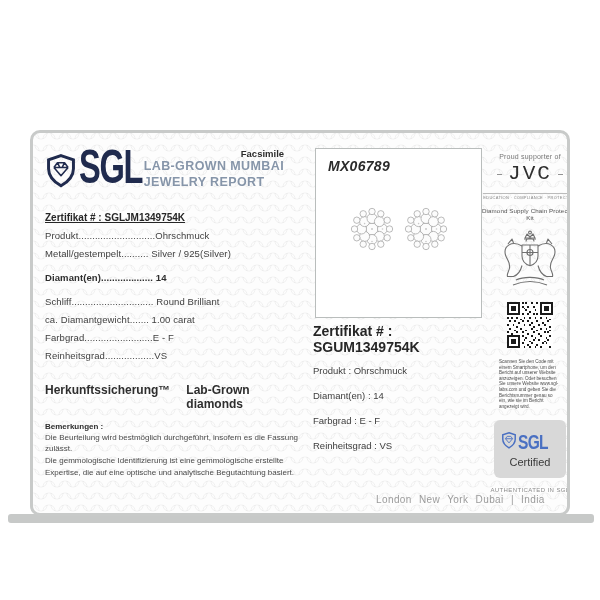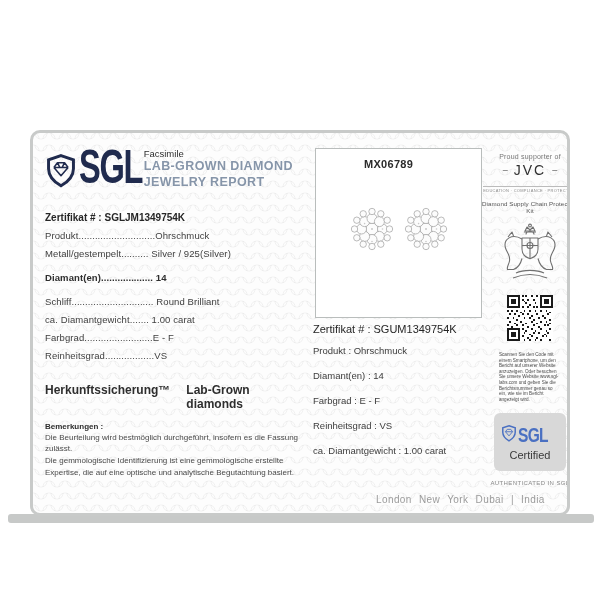--- a/index.html
+++ b/index.html
@@ -19,51 +19,51 @@
           background-size:16px 12px; background-position:0 0, 8px 6px; }
 
   
   .left-col { position:absolute; left:12px; top:12px; width:264px; color:#3e3e3e; }
   .logo-row { display:flex; align-items:flex-start; height:58px; }
   .brand-word { font-size:48px; font-weight:700; color:#202b4e; letter-spacing:-2px;
                 transform:scaleX(.68); transform-origin:left top; line-height:.92;
                 display:inline-block; margin-left:2px; }
   .shield-icon { margin-top:6px; }
   .title-block { margin-left:-28px; padding-top:3px; }
-  .facsimile { font-size:9.5px; font-weight:400; color:#2c2c2c; margin-bottom:-1px; }
+  .facsimile { font-size:9.5px; font-weight:700; color:#2c2c2c; margin-bottom:-1px;text-align:right; }
   .report-title { font-size:12.5px; font-weight:700; color:#8695a9; letter-spacing:.4px; line-height:1.3; }
 
-  .cert-no { font-size:10px; font-weight:700; color:#262626; margin-top:9px; }
+  .cert-no { font-size:10px; font-weight:700; color:#262626; margin-top:9px;text-decoration:underline; }
   .city { font-size:10px; font-weight:700; color:#262626; margin-top:2px; }
   .row { font-size:9.5px; color:#404040; margin-top:7px; letter-spacing:.1px; }
   .row.bold { font-weight:700; color:#2e2e2e; }
   .gap-md { margin-top:13px; }
   .origin-row { display:flex; gap:16px; margin-top:22px; font-size:12px; font-weight:700; color:#2e2e2e; }
   .remarks-title { font-size:8px; font-weight:700; color:#2e2e2e; margin-top:11px; }
   .remarks-text { font-size:8px; color:#4a4a4a; width:254px; line-height:1.4; margin-top:1px; }
 
   
   .photo-box { position:absolute; left:282px; top:15px; width:167px; height:170px;
                background:#ffffff; border:1px solid #b9bdbc; }
-  .photo-ref { position:absolute; left:12px; top:9px; font-size:11px; font-weight:700;
-               color:#2b2b2b; letter-spacing:.3px;margin-left:36px; }
+  .photo-ref { position:absolute; left:12px; top:9px; font-size:14px; font-weight:700;
+               font-style:italic; color:#2b2b2b; letter-spacing:.3px; }
   .earrings { position:absolute; left:50%; top:57px; transform:translateX(-50%); }
 
   
   .summary { position:absolute; left:280px; top:190px; width:175px; }
-  .summary-no { font-size:11px; font-weight:400; color:#262626; }
+  .summary-no { font-size:14px; font-weight:700; color:#262626; }
   .s-row { font-size:9.5px; color:#3d3d3d; margin-top:14px; }
   .s-row.first { margin-top:10px; }
 
   
   .right-col { position:absolute; left:448px; top:20px; width:98px; text-align:center; }
   .supporter { font-size:7px; color:#777; letter-spacing:.2px; }
   .jvc-row { display:flex; align-items:center; justify-content:center; gap:6px; margin-top:2px; }
   .jvc-dash { font-size:9px; color:#555; }
-  .jvc-word { font-family:Liberation Sans, sans-serif; font-size:14px; color:#2f2f2f; letter-spacing:2px; }
+  .jvc-word { font-family:Liberation Mono, monospace; font-size:21px; color:#2f2f2f; letter-spacing:2px; }
   .jvc-tagline { font-size:4px; color:#8a8a8a; letter-spacing:.3px; margin-top:1px;
                  border-top:.5px solid #bbb; display:inline-block; padding-top:1px; }
   .kit { font-size:6.2px; color:#555; margin-top:4px; letter-spacing:.1px; }
   .crest { margin-top:8px; }
   .qr { margin-top:7px; }
   .qr-note { width:62px; margin:7px auto 0; text-align:left; font-size:4.6px;
              line-height:1.22; color:#4a4a4a; }
   .badge { width:72px; height:58px; margin:11px auto 0; background:#d8d8d8;
            border-radius:6px; display:flex; flex-direction:column; align-items:center;
            justify-content:center; }
@@ -89,21 +89,21 @@
       <div class="logo-row">
         <span class="shield-icon">
           <svg width="32" height="40" viewBox="0 0 54 60">
             <path d="M27 4 L48 11 V26 C48 39 39 48 27 55 C15 48 6 39 6 26 V11 Z" fill="none" stroke="#202b4e" stroke-width="5"></path>
             <path d="M15 24 H39 M15 24 L21 16 H33 L39 24 M21 16 L25 24 M33 16 L29 24 M15 24 L27 38 L39 24" fill="none" stroke="#202b4e" stroke-width="2.6" stroke-linejoin="round"></path>
           </svg>
         </span>
         <span class="brand-word">SGL</span>
         <div class="title-block">
           <div class="facsimile">Facsimile</div>
-          <div class="report-title">LAB-GROWN DIAMOND</div>
+          <div class="report-title">LAB-GROWN MUMBAI</div>
           <div class="report-title">JEWELRY REPORT</div>
         </div>
       </div>
 
       <div class="cert-no">Zertifikat # : SGLJM1349754K</div>
 
       <div class="row">Produkt............................Ohrschmuck</div>
       <div class="row">Metall/gestempelt.......... Silver / 925(Silver)</div>
 
       <div class="row bold gap-md">Diamant(en)................... 14</div>
@@ -186,21 +186,20 @@
         </g>
       </svg>
     </div>
 
     <div class="summary">
       <div class="summary-no">Zertifikat # : SGUM1349754K</div>
       <div class="s-row first">Produkt : Ohrschmuck</div>
       <div class="s-row">Diamant(en) : 14</div>
       <div class="s-row">Farbgrad : E - F</div>
       <div class="s-row">Reinheitsgrad : VS</div>
-      <div class="s-row">ca. Diamantgewicht : 1.00 carat</div>
     </div>
 
     <div class="right-col">
       <div class="supporter">Proud supporter of</div>
       <div class="jvc-row">
         <span class="jvc-dash">–</span>
         <span class="jvc-word">JVC</span>
         <span class="jvc-dash">–</span>
       </div>
       <div><span class="jvc-tagline">EDUCATION · COMPLIANCE · PROTECTION</span></div>

